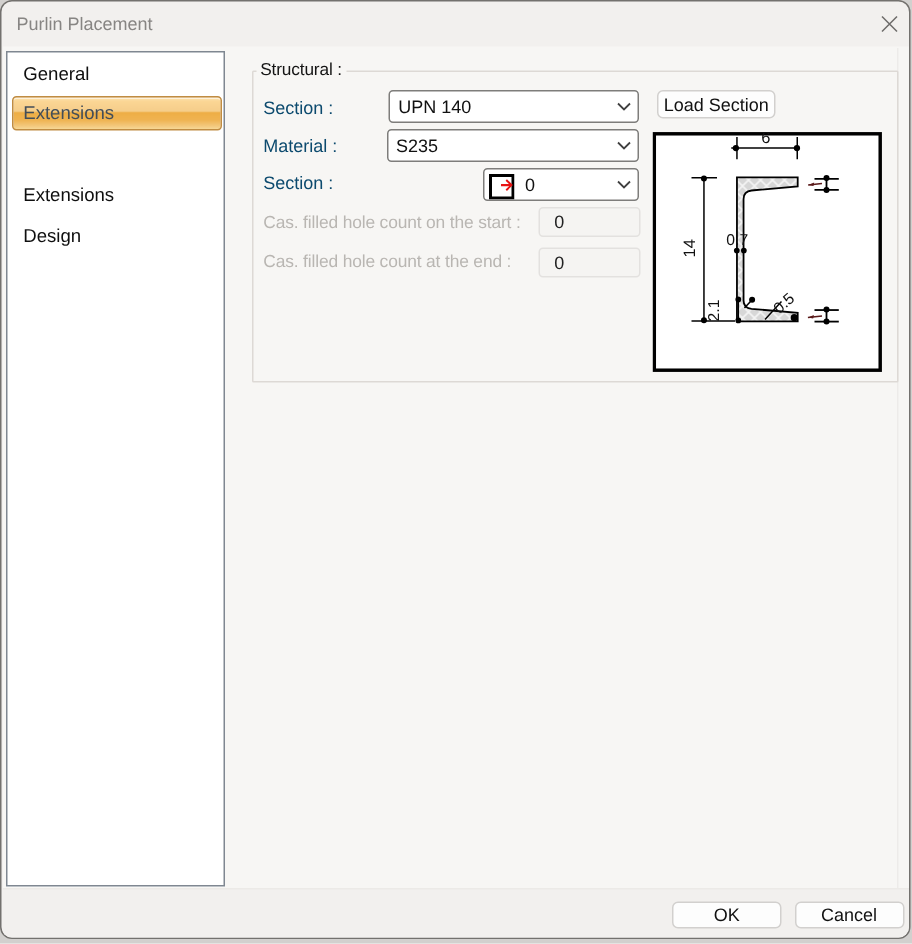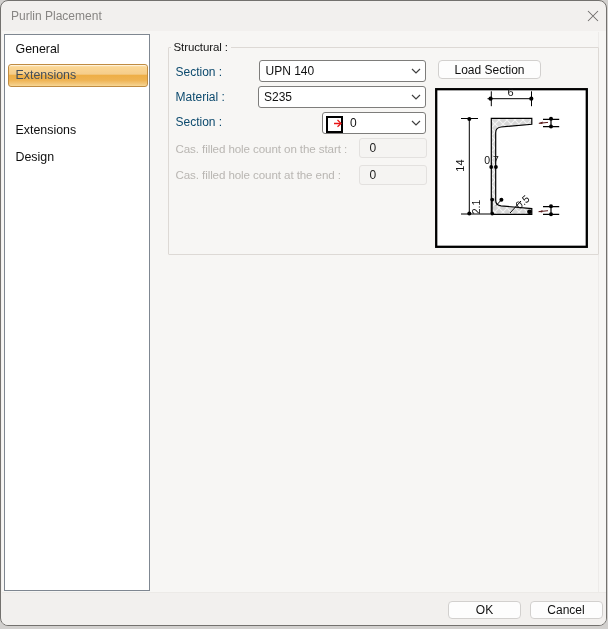--- a/index.html
+++ b/index.html
@@ -43,21 +43,21 @@
   <div class="grp"></div>
   <div class="grplbl">Structural :</div>
 
   <div class="lbl" style="top:64px">Section :</div>
   <div class="combo" style="left:258px;top:58.5px;width:166.5px;height:22.5px">
       <span class="txt" style="left:5.5px">UPN 140</span>
     <svg class="chev" width="10" height="6" viewBox="0 0 10 6">
         <path d="M1,1 L5,5 L9,1" stroke="#404040" stroke-width="1.2" fill="none"></path>
       </svg>
   </div>
-  <div class="btn" style="left:437px;top:59px;width:103px;height:19px;line-height:18px">Load Section</div>
+  <div class="btn" style="left:437px;top:59px;width:79px;height:19px;line-height:18px">Load Section</div>
 
   <div class="lbl" style="top:89px">Material :</div>
   <div class="combo" style="left:257px;top:85px;width:167.5px;height:22px">
       <span class="txt" style="left:5px">S235</span>
     <svg class="chev" width="10" height="6" viewBox="0 0 10 6">
         <path d="M1,1 L5,5 L9,1" stroke="#404040" stroke-width="1.2" fill="none"></path>
       </svg>
   </div>
 
   <div class="lbl" style="top:114px">Section :</div>

